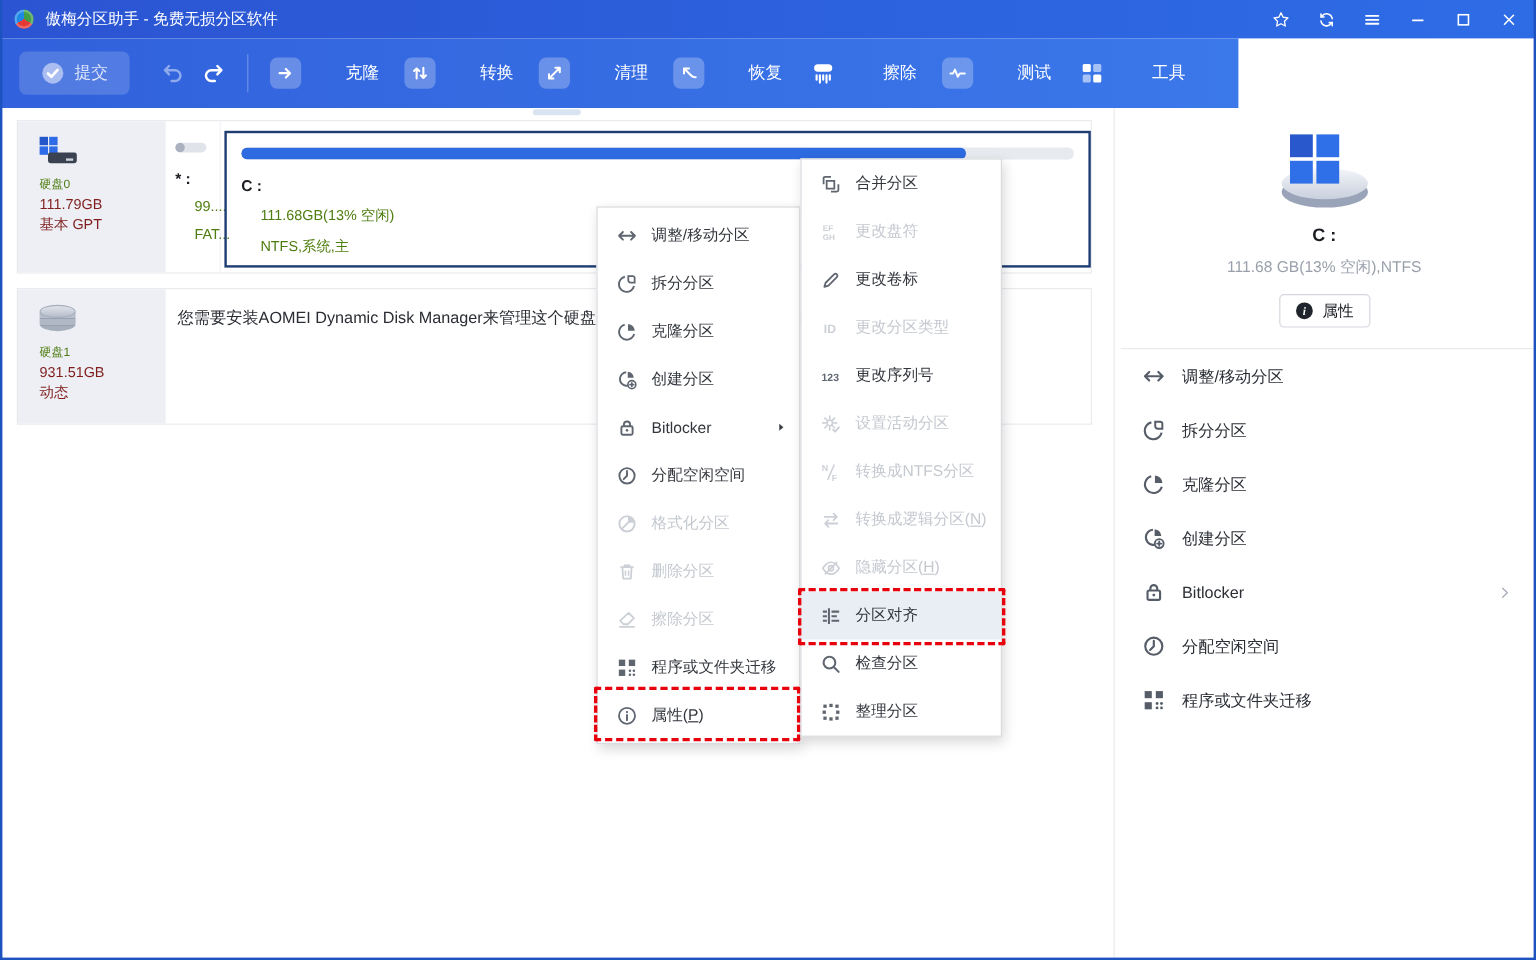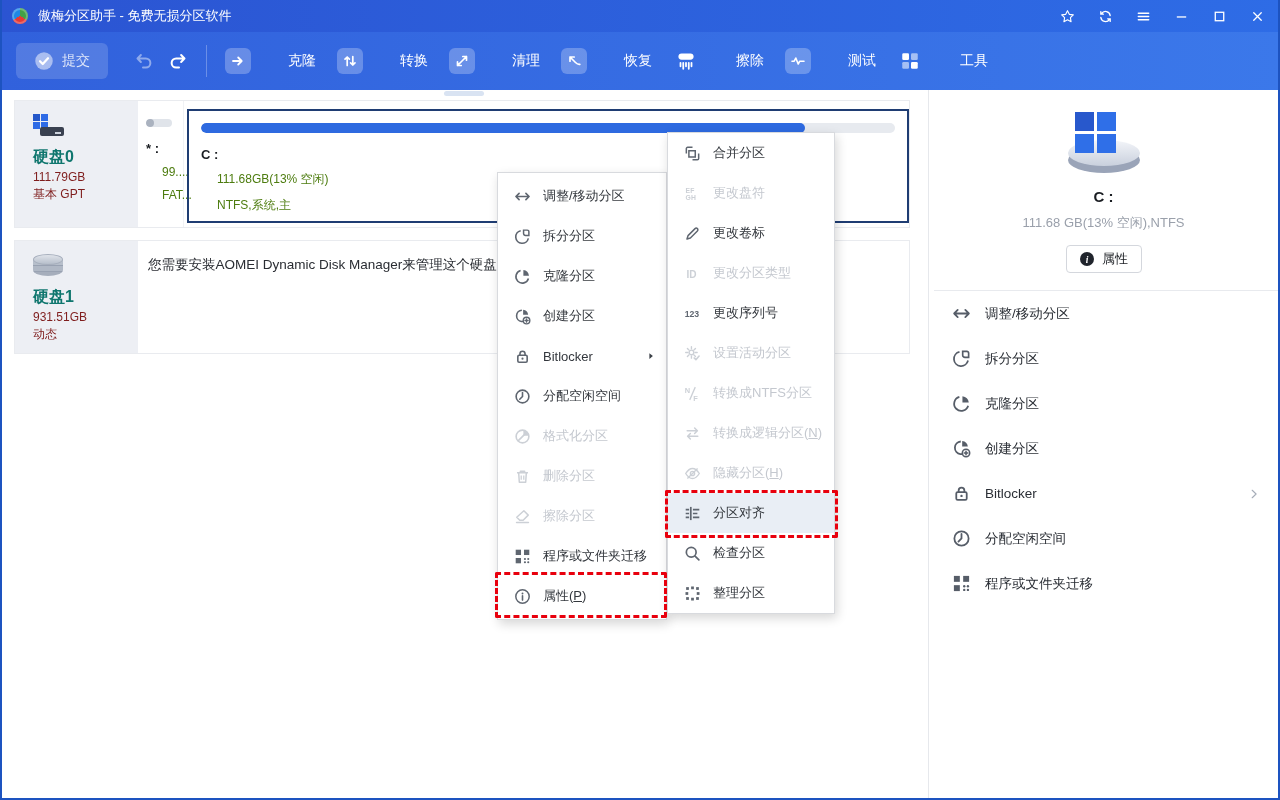--- a/index.html
+++ b/index.html
@@ -16,21 +16,21 @@
     box-shadow:inset 0 0 0 2px rgba(255,255,255,.25); }
   .title { color:#fff; font-size:13px; margin-left:10px; }
   .win-controls { position:absolute; right:4px; top:0; height:32px; display:flex; }
   .wc { width:38px; height:32px; display:flex; align-items:center; justify-content:center; color:#fff; cursor:default; }
   .ic { display:inline-block; line-height:0; }
   .ic-10{width:10px;height:10px} .ic-12{width:12px;height:12px} .ic-15{width:15px;height:15px}
   .ic-16{width:16px;height:16px} .ic-17{width:17px;height:17px} .ic-19{width:19px;height:19px}
   .ic-20{width:20px;height:20px} .ic-22{width:22px;height:22px}
 
   
-  .toolbar { position:absolute; left:0; top:32px; width:1280px; height:58px;
+  .toolbar { position:absolute; left:0; top:32px; width:1032px; height:58px;
     background:linear-gradient(90deg,#3161dc,#3b78ea); display:flex; align-items:center; z-index:5; }
   .submit-btn { margin-left:16px; width:92px; height:36px; border-radius:6px; background:rgba(255,255,255,.16);
     display:flex; align-items:center; justify-content:center; gap:8px; color:rgba(255,255,255,.8); font-size:14px; }
   .undo { color:rgba(255,255,255,.45); margin-left:26px; }
   .redo { color:#fff; margin-left:14px; }
   .tb-sep { width:1px; height:32px; background:rgba(255,255,255,.28); margin:0 18px; }
   .tb-action { display:flex; align-items:center; margin-right:21px; color:#fff;gap:28px; }
   .badge { width:26px; height:26px; border-radius:6px; background:rgba(255,255,255,.26);
     display:flex; align-items:center; justify-content:center; color:#fff; flex:none; }
   .badge.nobadge { background:transparent; }
@@ -39,21 +39,21 @@
   
   .content { position:absolute; left:2px; right:2px; top:90px; bottom:2px; background:#fff; }
   .handle { position:absolute; left:444px; top:91px; width:40px; height:5px; border-radius:3px; background:#d9e3f2; z-index:6; }
   .sidebar-sep { position:absolute; left:928px; top:90px; bottom:2px; width:1px; background:#e6e8ec; }
 
   
   .disk-row { position:absolute; left:14px; width:896px; border:1px solid #e9ebef; background:#fff; display:flex; }
   .row0 { top:100px; height:128px; }
   .row1 { top:240px; height:114px; }
   .disk-info { width:123px; background:#edeff4; padding:13px 0 0 18px; flex:none; }
-  .disk-name { font-weight:bold; font-size:16px; color:#0f766e; margin-top:7px; }
+  .disk-name { font-weight:normal; font-size:10px; color:#4d7c0f; margin-top:7px; }
   .disk-size,.disk-type { font-size:12px; color:#7f1d1d; margin-top:2px; }
   .part-col { padding:18px 12px 0 12px; position:relative; }
   .part-col.small { width:46px; padding:18px 4px 0 8px; border-right:1px solid #f0f2f5; flex:none; }
   .part-col.selected { flex:1; border:2px solid #1f3d73; margin:8px 0 4px 3px; padding:12px 12px 0 12px; }
   .bar { height:10px; border-radius:5px; background:#e7eaef; overflow:hidden; }
   .bar .fill { height:100%; background:#2e6ae0; border-radius:5px; }
   .bar-s { width:26px; height:8px; border-radius:4px; background:#e0e4ea; overflow:hidden; }
   .bar-s .fill { height:100%; background:#aab2bf; border-radius:4px; }
   .p-name { font-weight:bold; font-size:13px; color:#1a1d22; margin-top:14px; }
   .p-size,.p-fs { font-size:12px; color:#4d7c0f; margin-top:9px;margin-left:16px; }

